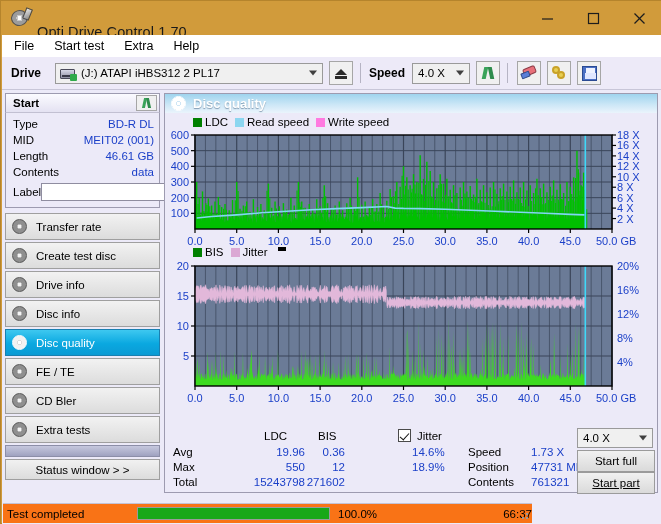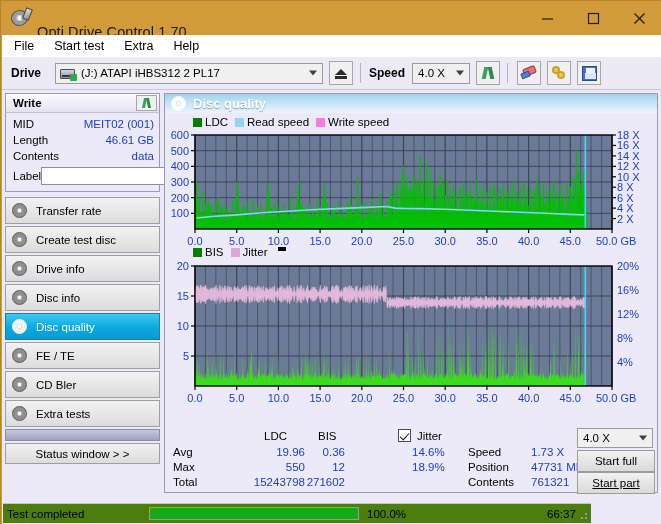--- a/index.html
+++ b/index.html
@@ -247,22 +247,22 @@
   }
   .act-btn {
     position:absolute; width:78px; height:22px;
     background:linear-gradient(180deg,#f1f1f1,#dadada); border:1px solid #9b9b9b;
     display:flex; align-items:center; justify-content:center;
     font-size:11.5px; color:#000;
   }
 
   
   .statusbar {
-    position:absolute; left:1px; bottom:1px; width:588px; height:20px;
-    background:#4d7c0f; border-top:1px solid #c4c2d4;
+    position:absolute; left:1px; bottom:1px; width:529px; height:20px;
+    background:#f97316; border-top:1px solid #c4c2d4;
     display:flex; align-items:center;
   }
   .sb-text { font-size:11.5px; color:#000; margin-left:4px; width:142px; }
   .sb-prog {
     width:210px; height:13px; background:#ffffff; border:1px solid #9a9a9a;
     position:relative; overflow:hidden;
   }
   .sb-prog .fill { position:absolute; left:0; top:0; height:100%; background:#18a818; width:100%; }
   .sb-pct { font-size:11.5px; color:#000; margin-left:8px; width:180px; }
   .sb-time { font-size:11.5px; color:#000; }
@@ -352,29 +352,33 @@
       <div class="tb-btn">
         <div class="save-ico">
             <div class="w"></div>
             <div class="w2"></div>
           </div>
       </div>
     </div>
 
     <div class="leftpanel">
       <div class="disc-header">
-        <div class="t">Write</div>
+        <div class="t">Start</div>
         <div class="btn">
           <div class="refresh-ico" style="width:13px;height:13px">
             <div class="a1" style="width:3px;height:10px;left:3px;top:1px"></div>
             <div class="a2" style="width:3px;height:10px;left:7px;top:1px"></div>
           </div>
         </div>
       </div>
       <div class="disc-body">
+        <div class="drow">
+          <span class="dlabel">Type</span>
+          <span class="dval">BD-R DL</span>
+        </div>
         <div class="drow">
           <span class="dlabel">MID</span>
           <span class="dval">MEIT02 (001)</span>
         </div>
         <div class="drow">
           <span class="dlabel">Length</span>
           <span class="dval">46.61 GB</span>
         </div>
         <div class="drow">
           <span class="dlabel">Contents</span>

